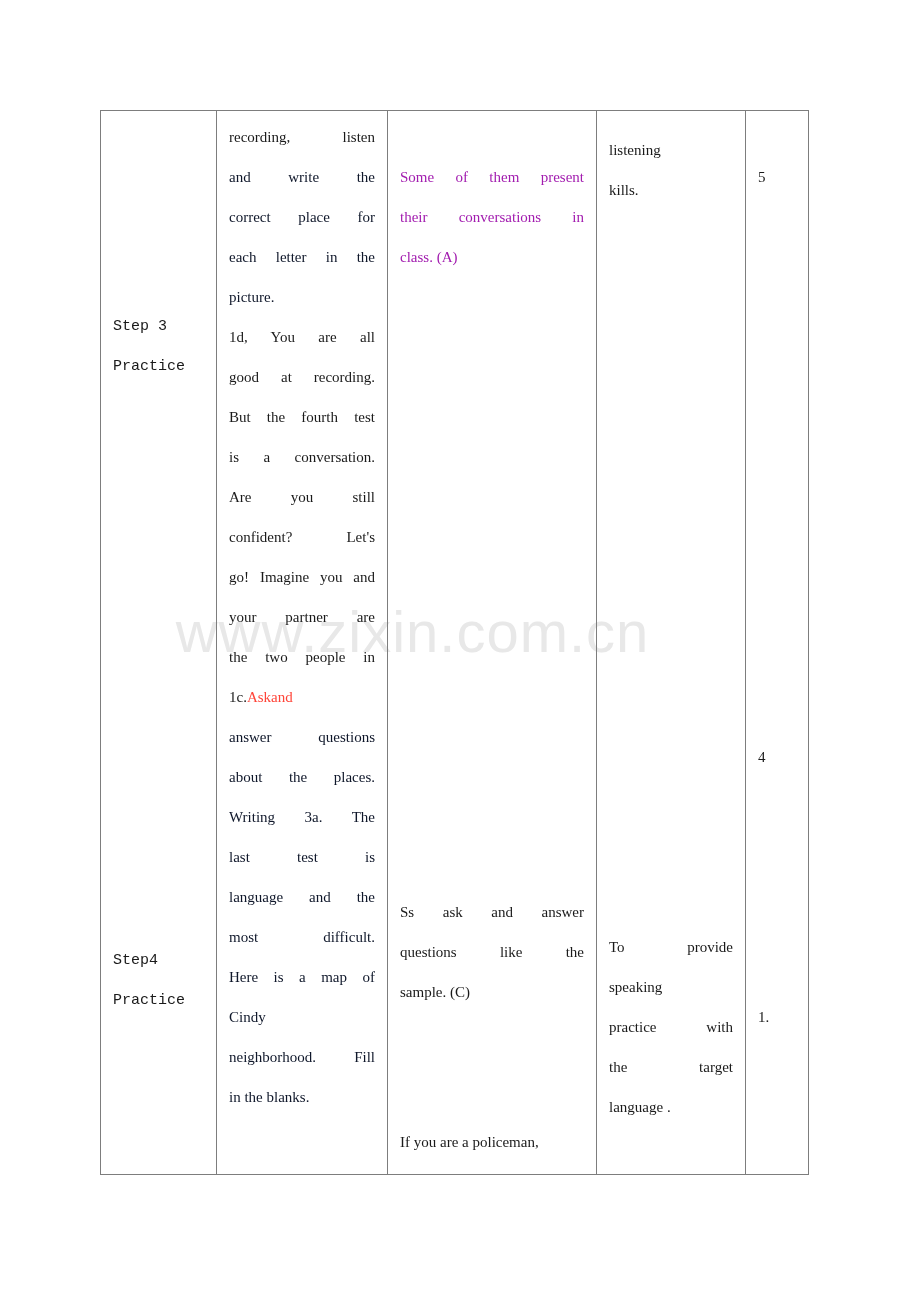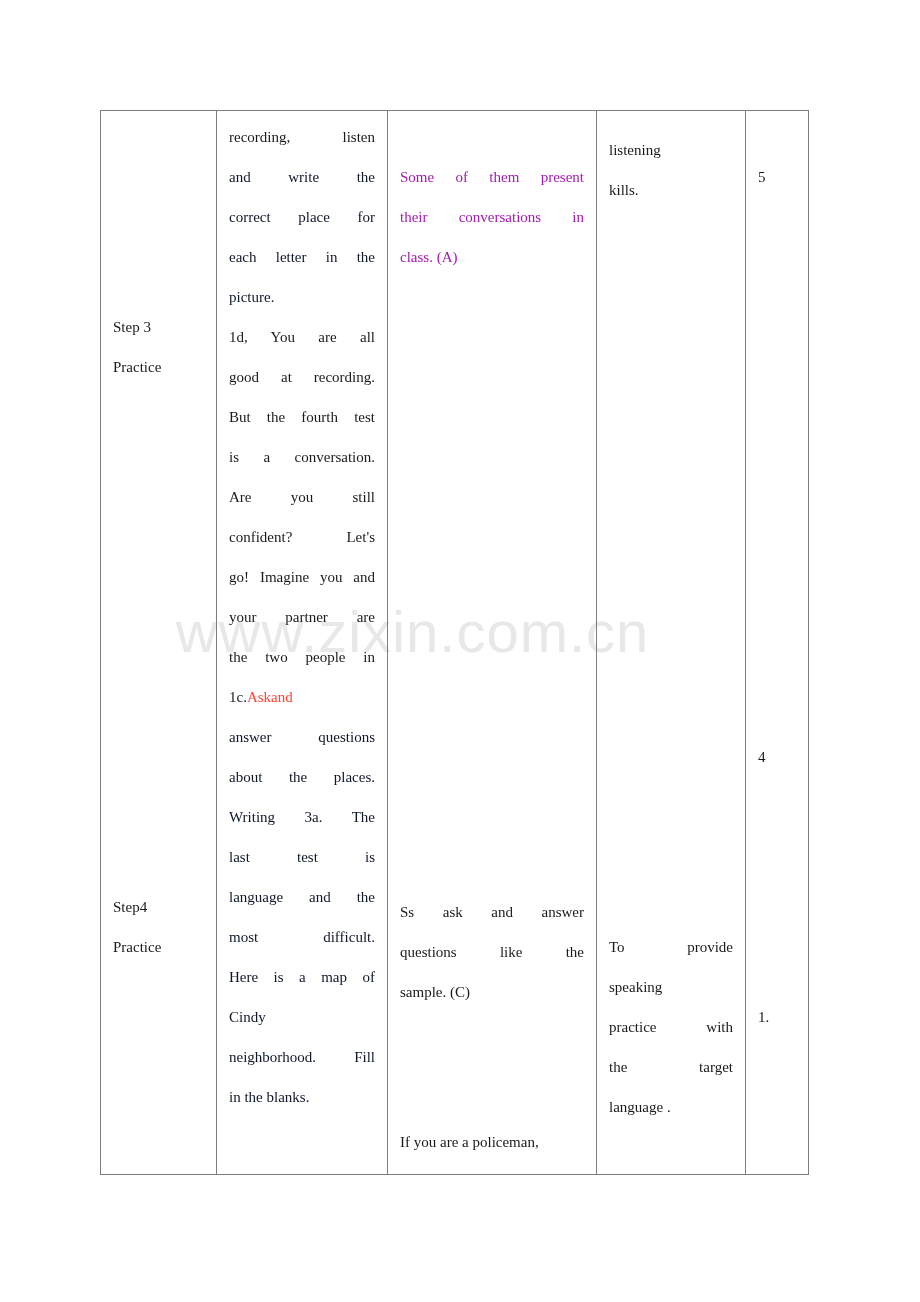--- a/index.html
+++ b/index.html
@@ -88,20 +88,21 @@
     display: block;
     text-align: left;
     white-space: nowrap;
   }
 
   .step-label {
     font-size: 15px;
     line-height: 40px;
     color: #1a1a1a;
     white-space: nowrap;
+    font-family: Liberation Mono, monospace;
   }
 
   .time-num {
     font-size: 15px;
     line-height: 40px;
     color: #1a1a1a;
   }
 
   
   .abs { position: absolute; left: 8px; right: 8px; }
@@ -114,21 +115,21 @@
 <table id="lesson-table">
   <tbody>
       <tr>
 
     <td class="col-step">
       <div class="cell-inner">
         <div class="abs" style="top:192px;">
           <div class="step-label">Step 3</div>
           <div class="step-label">Practice</div>
         </div>
-        <div class="abs" style="top:772px;">
+        <div class="abs" style="top:826px;">
           <div class="step-label">Step4</div>
           <div class="step-label">Practice</div>
         </div>
       </div>
     </td>
 
     <td class="col-teach">
       <div class="cell-inner">
 
         <div class="abs" style="top:2px;">

